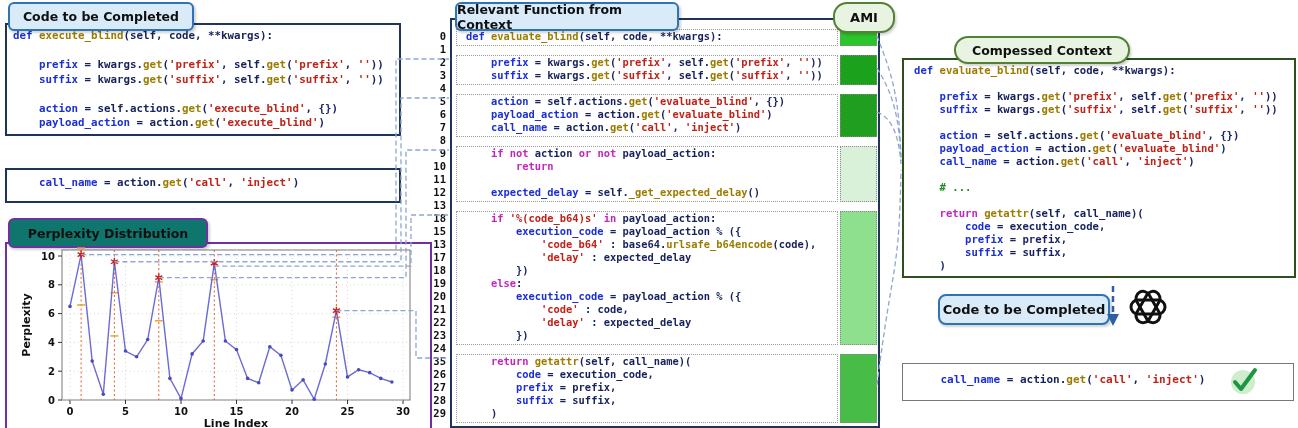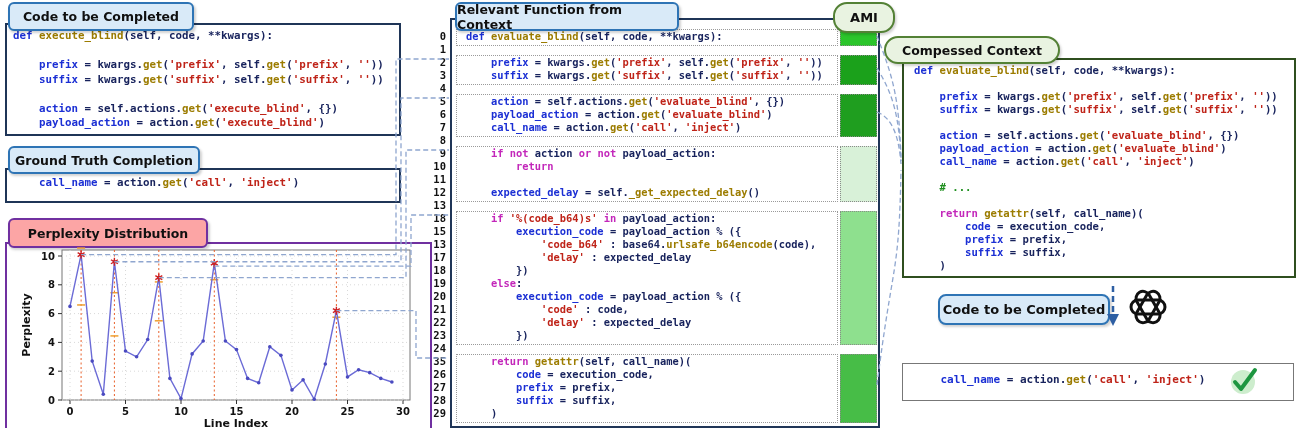--- a/index.html
+++ b/index.html
@@ -2,21 +2,21 @@
 <html><head>
 <meta charset="utf-8">
 <style>
   html,body{margin:0;padding:0;background:#fff;}
   .page{position:relative;width:1298px;height:428px;background:#ffffff;
         font-family:"DejaVu Sans",sans-serif;overflow:hidden;}
   .tab{position:absolute;display:flex;align-items:center;justify-content:center;
        font-weight:bold;font-size:12.5px;color:#101010;border-radius:6px;
        border:2px solid #2e74b5;background:#d9eaf8;z-index:6;
        box-shadow:1.5px 2px 2.5px rgba(0,0,0,.18);}
-  .tab-purple{background:#fca5a5;border-color:#7030a0;}
+  .tab-purple{background:#0f766e;border-color:#7030a0;}
   .tab-green{background:#e9f3e1;border-color:#538135;border-radius:14px;}
   .panelbox{position:absolute;background:#fff;border:2px solid #1f3557;z-index:2;}
   .code{font-family:"DejaVu Sans Mono",monospace;font-weight:bold;white-space:pre;
         color:#17225c;position:absolute;z-index:3;}
   .code .cl{white-space:pre;}
   .code .k{color:#1b2fd4;}  
   .code .v{color:#1b2fd4;margin-top:38px;}  
   .code .m{color:#c327ba;}  
   .code .f{color:#9c7c00;text-align:right;}  
   .code .s{color:#bf2318;}  
@@ -34,21 +34,20 @@
 </style>
 </head>
 <body>
 
 <div class="page">
 
   <div class="tab" id="tab-code" style="left:8px;top:2px;width:182px;height:25px;">Code to be Completed</div>
   <div class="panelbox" id="box-code" style="left:5px;top:23px;width:392px;height:109px;"></div>
   <div class="code" id="code-left" style="left:13px;top:29px;font-size:10.8px;"><div class="cl" style="height:14.5px;line-height:14.5px"><span class="k">def</span> <span class="f">execute_blind</span>(self, code, **kwargs):</div><div class="cl" style="height:14.5px;line-height:14.5px"></div><div class="cl" style="height:14.5px;line-height:14.5px">    <span class="v">prefix</span> = kwargs.<span class="f">get</span>(<span class="s">'prefix'</span>, self.<span class="f">get</span>(<span class="s">'prefix'</span>, <span class="s">''</span>))</div><div class="cl" style="height:14.5px;line-height:14.5px">    <span class="v">suffix</span> = kwargs.<span class="f">get</span>(<span class="s">'suffix'</span>, self.<span class="f">get</span>(<span class="s">'suffix'</span>, <span class="s">''</span>))</div><div class="cl" style="height:14.5px;line-height:14.5px"></div><div class="cl" style="height:14.5px;line-height:14.5px">    <span class="v">action</span> = self.actions.<span class="f">get</span>(<span class="s">'execute_blind'</span>, {})</div><div class="cl" style="height:14.5px;line-height:14.5px">    <span class="v">payload_action</span> = action.<span class="f">get</span>(<span class="s">'execute_blind'</span>)</div></div>
 
-  <div class="tab" id="tab-gt" style="left:8px;top:146px;width:188px;height:24px;">Ground Truth Completion</div>
   <div class="panelbox" id="box-gt" style="left:5px;top:168px;width:392px;height:31px;"></div>
   <div class="code" id="code-gt" style="left:13px;top:176px;font-size:10.8px;"><div class="cl" style="height:14px;line-height:14px">    <span class="v">call_name</span> = action.<span class="f">get</span>(<span class="s">'call'</span>, <span class="s">'inject'</span>)</div></div>
 
   <div class="tab tab-purple" id="tab-perp" style="left:8px;top:218px;width:196px;height:26px;">Perplexity Distribution</div>
   <div class="panelbox" id="box-perp" style="left:5px;top:242px;width:423px;height:184px;border-color:#7030a0;border-width:2.5px;"></div>
 
   <div class="tab" id="tab-mid" style="left:455px;top:2px;width:220px;height:25px;">Relevant Function from Context</div>
   <div class="tab tab-green" id="tab-ami" style="left:833px;top:2px;width:58px;height:27px;font-size:13px;">AMI</div>
   <div class="gutter" id="gutter">
       <div style="height:13px;line-height:13px">0</div>
@@ -92,21 +91,21 @@
       <div class="blockline" style="left: 456px; top: 94px; width: 380px; height: 41px;"></div>
       <div class="amiblock" style="left: 840px; top: 94px; width: 35px; height: 41px; background: rgb(31, 158, 31);"></div>
       <div class="blockline" style="left: 456px; top: 146px; width: 380px; height: 54px;"></div>
       <div class="amiblock" style="left: 840px; top: 146px; width: 35px; height: 54px; background: rgb(216, 241, 216);"></div>
       <div class="blockline" style="left: 456px; top: 211px; width: 380px; height: 132px;"></div>
       <div class="amiblock" style="left: 840px; top: 211px; width: 35px; height: 132px; background: rgb(142, 224, 142);"></div>
       <div class="blockline" style="left: 456px; top: 354px; width: 380px; height: 67px;"></div>
       <div class="amiblock" style="left: 840px; top: 354px; width: 35px; height: 67px; background: rgb(71, 189, 71);"></div>
     </div>
 
-  <div class="tab tab-green" id="tab-comp" style="left:884px;top:36px;width:172px;height:24px;">Compessed Context</div>
+  <div class="tab tab-green" id="tab-comp" style="left:954px;top:36px;width:172px;height:24px;">Compessed Context</div>
   <div class="panelbox" id="box-comp" style="left:902px;top:58px;width:390px;height:216px;border-color:#2f4f1f;"></div>
   <div class="code" id="code-comp" style="left:914px;top:64px;font-size:10.6px;"><div class="cl" style="height:13px;line-height:13px"><span class="k">def</span> <span class="f">evaluate_blind</span>(self, code, **kwargs):</div><div class="cl" style="height:13px;line-height:13px"></div><div class="cl" style="height:13px;line-height:13px">    <span class="v">prefix</span> = kwargs.<span class="f">get</span>(<span class="s">'prefix'</span>, self.<span class="f">get</span>(<span class="s">'prefix'</span>, <span class="s">''</span>))</div><div class="cl" style="height:13px;line-height:13px">    <span class="v">suffix</span> = kwargs.<span class="f">get</span>(<span class="s">'suffix'</span>, self.<span class="f">get</span>(<span class="s">'suffix'</span>, <span class="s">''</span>))</div><div class="cl" style="height:13px;line-height:13px"></div><div class="cl" style="height:13px;line-height:13px">    <span class="v">action</span> = self.actions.<span class="f">get</span>(<span class="s">'evaluate_blind'</span>, {})</div><div class="cl" style="height:13px;line-height:13px">    <span class="v">payload_action</span> = action.<span class="f">get</span>(<span class="s">'evaluate_blind'</span>)</div><div class="cl" style="height:13px;line-height:13px">    <span class="v">call_name</span> = action.<span class="f">get</span>(<span class="s">'call'</span>, <span class="s">'inject'</span>)</div><div class="cl" style="height:13px;line-height:13px"></div><div class="cl" style="height:13px;line-height:13px">    <span class="c"># ...</span></div><div class="cl" style="height:13px;line-height:13px"></div><div class="cl" style="height:13px;line-height:13px">    <span class="m">return</span> <span class="f">getattr</span>(self, call_name)(</div><div class="cl" style="height:13px;line-height:13px">        <span class="v">code</span> = execution_code,</div><div class="cl" style="height:13px;line-height:13px">        <span class="v">prefix</span> = prefix,</div><div class="cl" style="height:13px;line-height:13px">        <span class="v">suffix</span> = suffix,</div><div class="cl" style="height:13px;line-height:13px">    )</div></div>
 
   <div class="btn" id="btn-prompt" style="left:938px;top:294px;width:168px;height:27px;">Code to be Completed</div>
 
   <svg id="gpt-logo" width="44" height="44" viewBox="0 0 44 44" style="position:absolute;left:1126px;top:285px;z-index:6;">
     <g stroke="#101010" stroke-width="3" fill="none">
       <rect x="5" y="15" width="34" height="14" rx="7" transform="rotate(0 22 22)"></rect>
       <rect x="5" y="15" width="34" height="14" rx="7" transform="rotate(60 22 22)"></rect>
       <rect x="5" y="15" width="34" height="14" rx="7" transform="rotate(120 22 22)"></rect>

